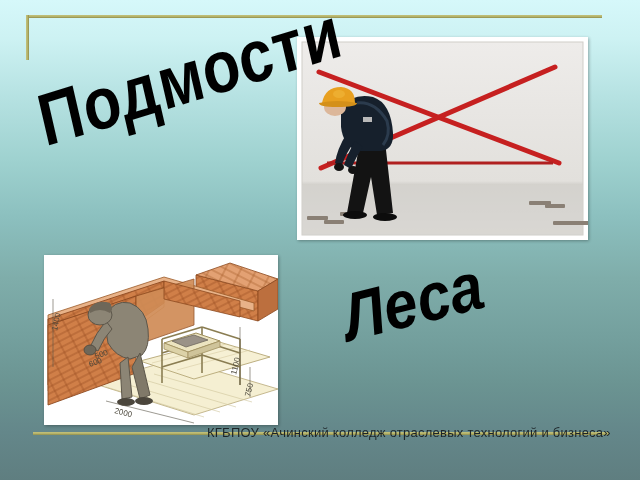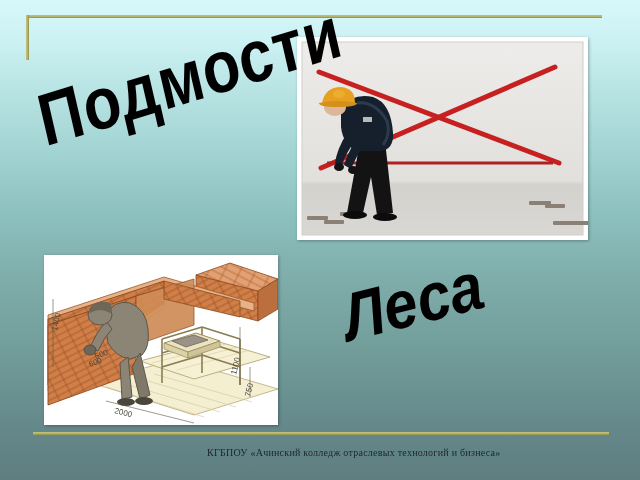--- a/index.html
+++ b/index.html
@@ -70,26 +70,25 @@
     font-style: italic;
     letter-spacing: 0px;
     transform: rotate(-14deg) scaleY(1.12);
     transform-origin: left bottom;
   }
 
   
   #footer-text {
     position: absolute;
     left: 207px;
-    top: 447px;
-    font-size: 10px;
+    top: 425px;
+    font-size: 13px;
     color: #1d2528;
     letter-spacing: 0.25px;
     white-space: nowrap;
-    font-family: Liberation Serif, serif;
   }
 
   
   .photo-frame {
     position: absolute;
     overflow: hidden;
     background: #ffffff;
   }
   #photo-scaffold {
     left: 297px;

